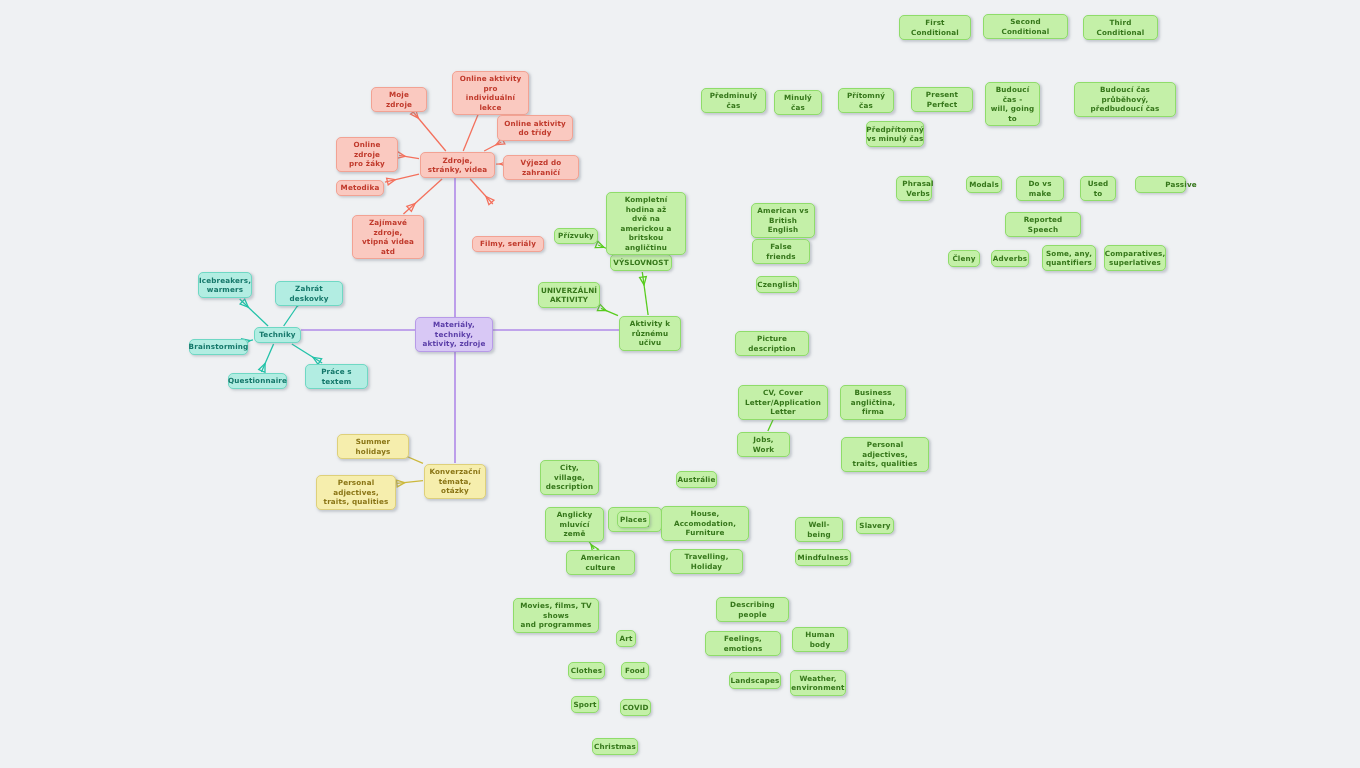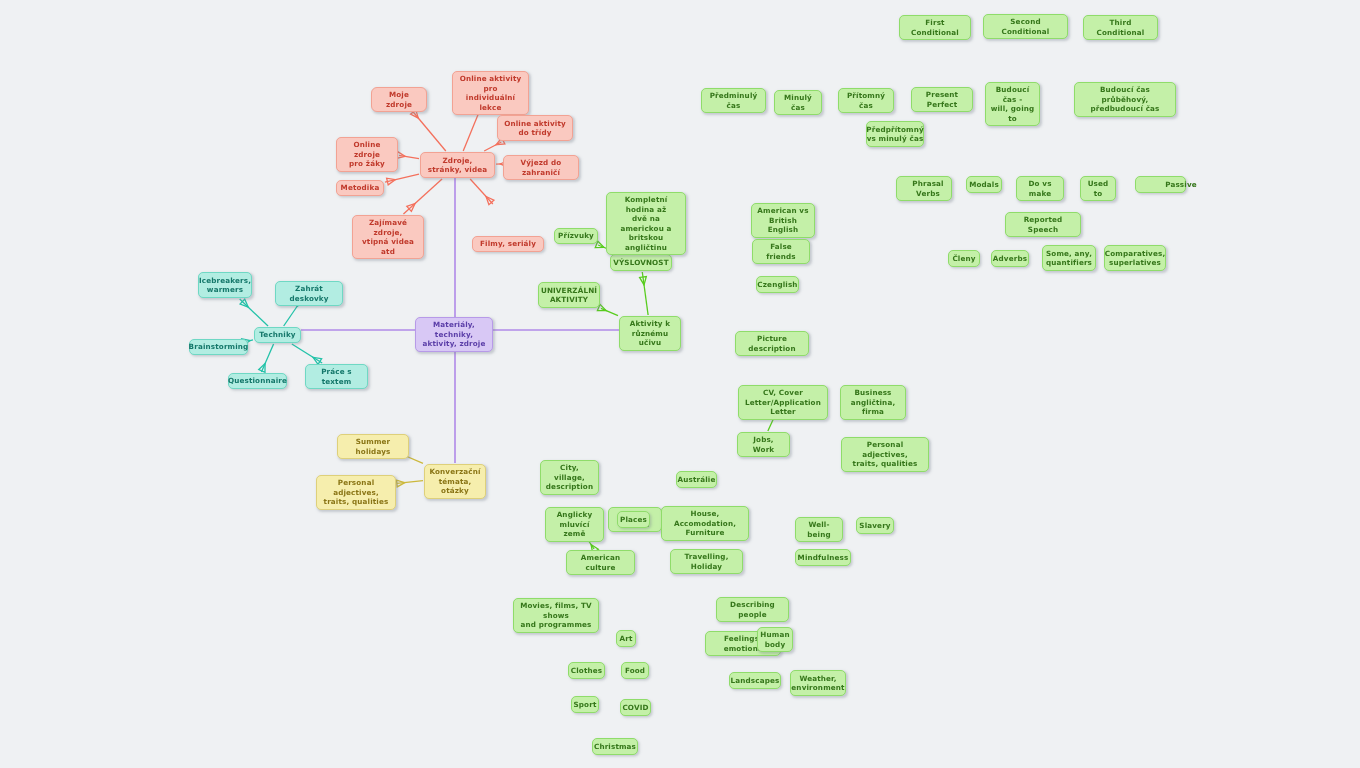--- a/index.html
+++ b/index.html
@@ -92,21 +92,21 @@
       <polygon points="603.9622641509434,247.4 595.27068427098,247.52821540553953 597.837841613005,241.23141437793134" fill="none" stroke="#57cc1d" stroke-width="1.3"></polygon>
       <line x1="641.9134615384615" y1="253" x2="644.125" y2="230" stroke="#57cc1d" stroke-width="1.3"></line>
       <polygon points="643.4615384615385,236.9 640.8428470157515,228.6113055846073 647.6116284136334,229.26214994978824" fill="none" stroke="#57cc1d" stroke-width="1.3"></polygon>
       <line x1="776.5764705882353" y1="412" x2="767.8588235294118" y2="431" stroke="#57cc1d" stroke-width="1.3"></line>
       <line x1="583.9545454545455" y1="534" x2="594.0844155844156" y2="549" stroke="#57cc1d" stroke-width="1.3"></line>
       <polygon points="591.0454545454546,544.5 598.340377241336,549.2269549248025 592.7050548400916,553.0326271957728" fill="none" stroke="#57cc1d" stroke-width="1.3"></polygon>
     </svg>
   <div id="nodes">
       <div class="node n-red" style="left: 420px; top: 152px; width: 75px; min-height: 26px;">Zdroje,
 stránky, videa</div>
-      <div class="node n-red" style="left: 371px; top: 87px; width: 56px; min-height: 16px; border-radius: 6px;">Moje zdroje</div>
+      <div class="node n-red" style="left: 371px; top: 87px; width: 56px; min-height: 16px;">Moje zdroje</div>
       <div class="node n-red" style="left: 452px; top: 71px; width: 77px; min-height: 26px;">Online aktivity pro
 individuální lekce</div>
       <div class="node n-red" style="left: 497px; top: 115px; width: 76px; min-height: 26px;">Online aktivity
 do třídy</div>
       <div class="node n-red" style="left: 503px; top: 155px; width: 76px; min-height: 16px;">Výjezd do zahraničí</div>
       <div class="node n-red" style="left: 472px; top: 205px; width: 72px; min-height: 16px; margin-top: 31px;">Filmy, seriály</div>
       <div class="node n-red" style="left: 352px; top: 215px; width: 72px; min-height: 26px;">Zajímavé zdroje,
 vtipná videa atd</div>
       <div class="node n-red" style="left: 336px; top: 180px; width: 48px; min-height: 16px;">Metodika</div>
       <div class="node n-red" style="left: 336px; top: 137px; width: 62px; min-height: 26px;">Online zdroje
@@ -140,21 +140,21 @@
       <div class="node n-green" style="left: 701px; top: 88px; width: 65px; min-height: 17px;">Předminulý čas</div>
       <div class="node n-green" style="left: 774px; top: 90px; width: 48px; min-height: 17px;">Minulý čas</div>
       <div class="node n-green" style="left: 838px; top: 88px; width: 56px; min-height: 17px;">Přítomný čas</div>
       <div class="node n-green" style="left: 911px; top: 87px; width: 62px; min-height: 17px;">Present Perfect</div>
       <div class="node n-green" style="left: 985px; top: 82px; width: 55px; min-height: 26px;">Budoucí čas -
 will, going to</div>
       <div class="node n-green" style="left: 1074px; top: 82px; width: 102px; min-height: 26px;">Budoucí čas průběhový,
 předbudoucí čas</div>
       <div class="node n-green" style="left: 866px; top: 121px; width: 58px; min-height: 26px;">Předpřítomný
 vs minulý čas</div>
-      <div class="node n-green" style="left: 896px; top: 176px; width: 56px; min-height: 17px; padding-left: 12px;">Phrasal Verbs</div>
+      <div class="node n-green" style="left: 896px; top: 176px; width: 36px; min-height: 17px; padding-left: 12px;">Phrasal Verbs</div>
       <div class="node n-green" style="left: 966px; top: 176px; width: 36px; min-height: 17px;">Modals</div>
       <div class="node n-green" style="left: 1016px; top: 176px; width: 48px; min-height: 17px;">Do vs make</div>
       <div class="node n-green" style="left: 1080px; top: 176px; width: 36px; min-height: 17px;">Used to</div>
       <div class="node n-green" style="left: 1135px; top: 176px; width: 16px; min-height: 17px; padding-left: 45px;">Passive</div>
       <div class="node n-green" style="left: 1005px; top: 212px; width: 76px; min-height: 17px;">Reported Speech</div>
       <div class="node n-green" style="left: 948px; top: 250px; width: 32px; min-height: 17px;">Členy</div>
       <div class="node n-green" style="left: 991px; top: 250px; width: 38px; min-height: 17px;">Adverbs</div>
       <div class="node n-green" style="left: 1042px; top: 245px; width: 54px; min-height: 26px;">Some, any,
 quantifiers</div>
       <div class="node n-green" style="left: 1104px; top: 245px; width: 62px; min-height: 26px;">Comparatives,
@@ -188,18 +188,18 @@
       <div class="node n-green" style="left: 513px; top: 598px; width: 86px; min-height: 26px;">Movies, films, TV shows
 and programmes</div>
       <div class="node n-green" style="left: 616px; top: 630px; width: 20px; min-height: 17px;">Art</div>
       <div class="node n-green" style="left: 568px; top: 662px; width: 37px; min-height: 17px;">Clothes</div>
       <div class="node n-green" style="left: 621px; top: 662px; width: 28px; min-height: 17px;">Food</div>
       <div class="node n-green" style="left: 571px; top: 696px; width: 28px; min-height: 17px;">Sport</div>
       <div class="node n-green" style="left: 620px; top: 699px; width: 31px; min-height: 17px;">COVID</div>
       <div class="node n-green" style="left: 592px; top: 738px; width: 46px; min-height: 17px;">Christmas</div>
       <div class="node n-green" style="left: 716px; top: 597px; width: 73px; min-height: 17px;">Describing people</div>
       <div class="node n-green" style="left: 705px; top: 631px; width: 76px; min-height: 17px;">Feelings, emotions</div>
-      <div class="node n-green" style="left: 757px; top: 627px; width: 36px; min-height: 17px;">Human body</div>
+      <div class="node n-green" style="left: 792px; top: 627px; width: 56px; min-height: 17px;">Human body</div>
       <div class="node n-green" style="left: 729px; top: 672px; width: 52px; min-height: 17px;">Landscapes</div>
       <div class="node n-green" style="left: 790px; top: 670px; width: 56px; min-height: 26px;">Weather,
 environment</div>
     </div>
 </div>
 
 </body></html>

